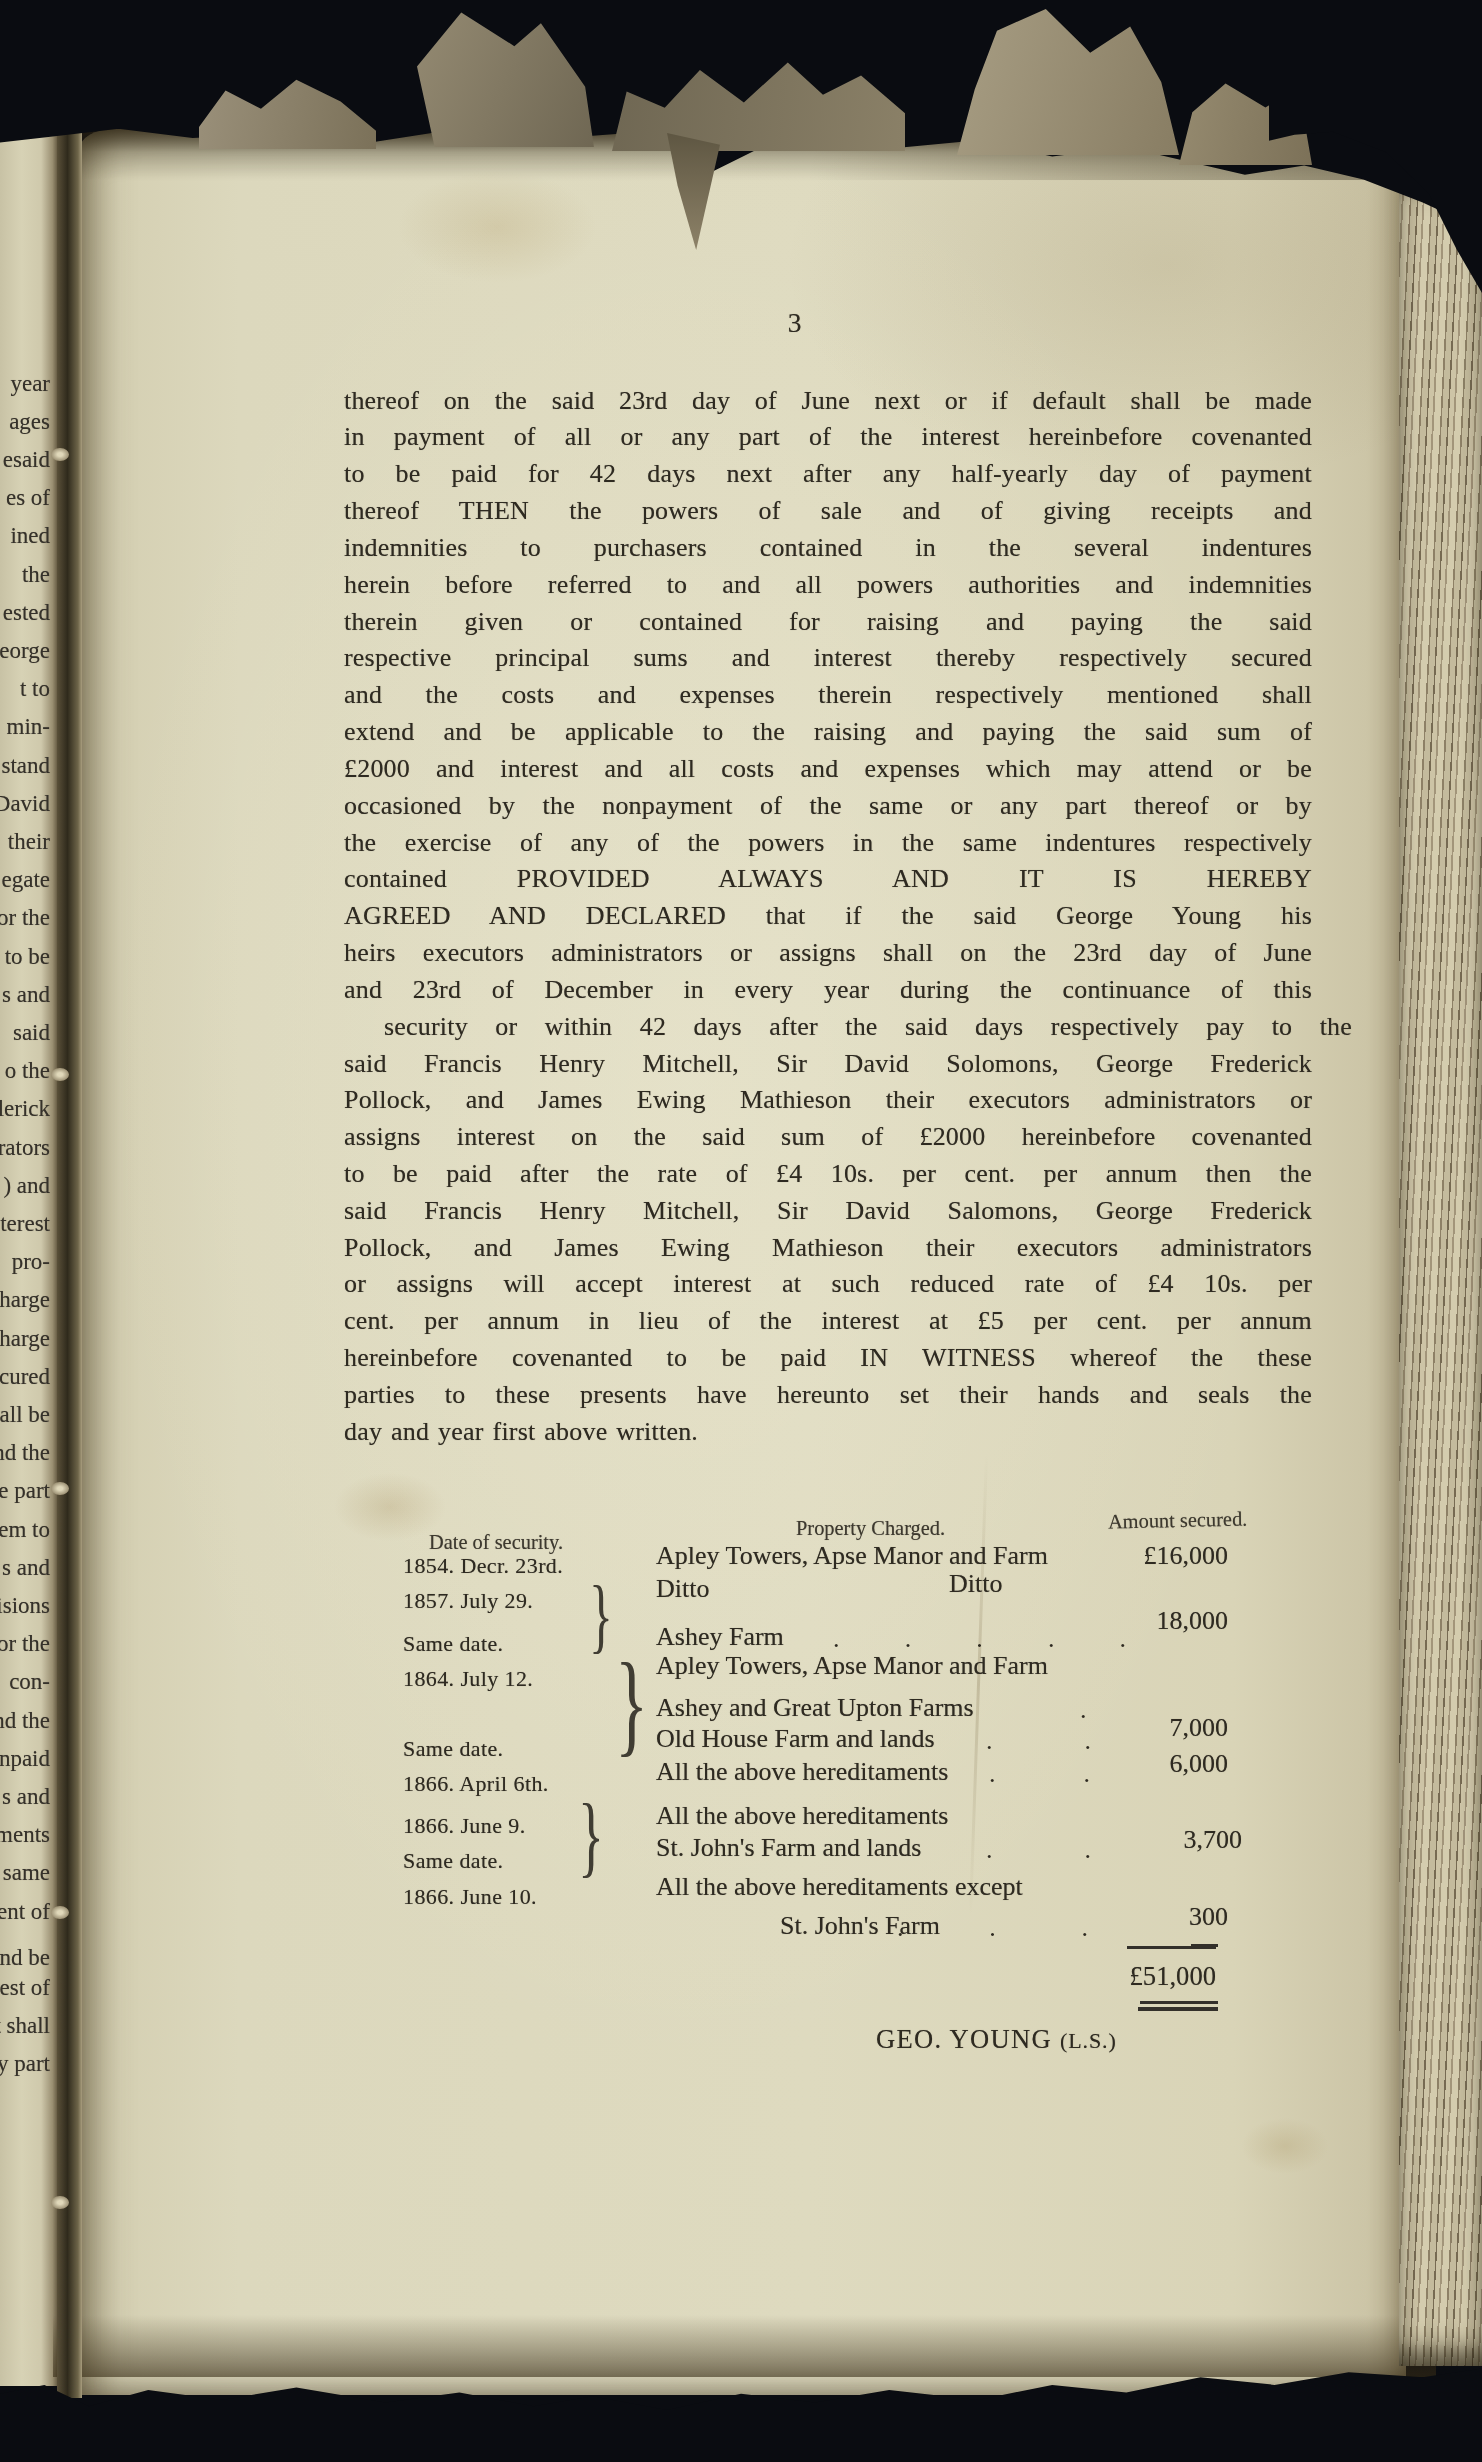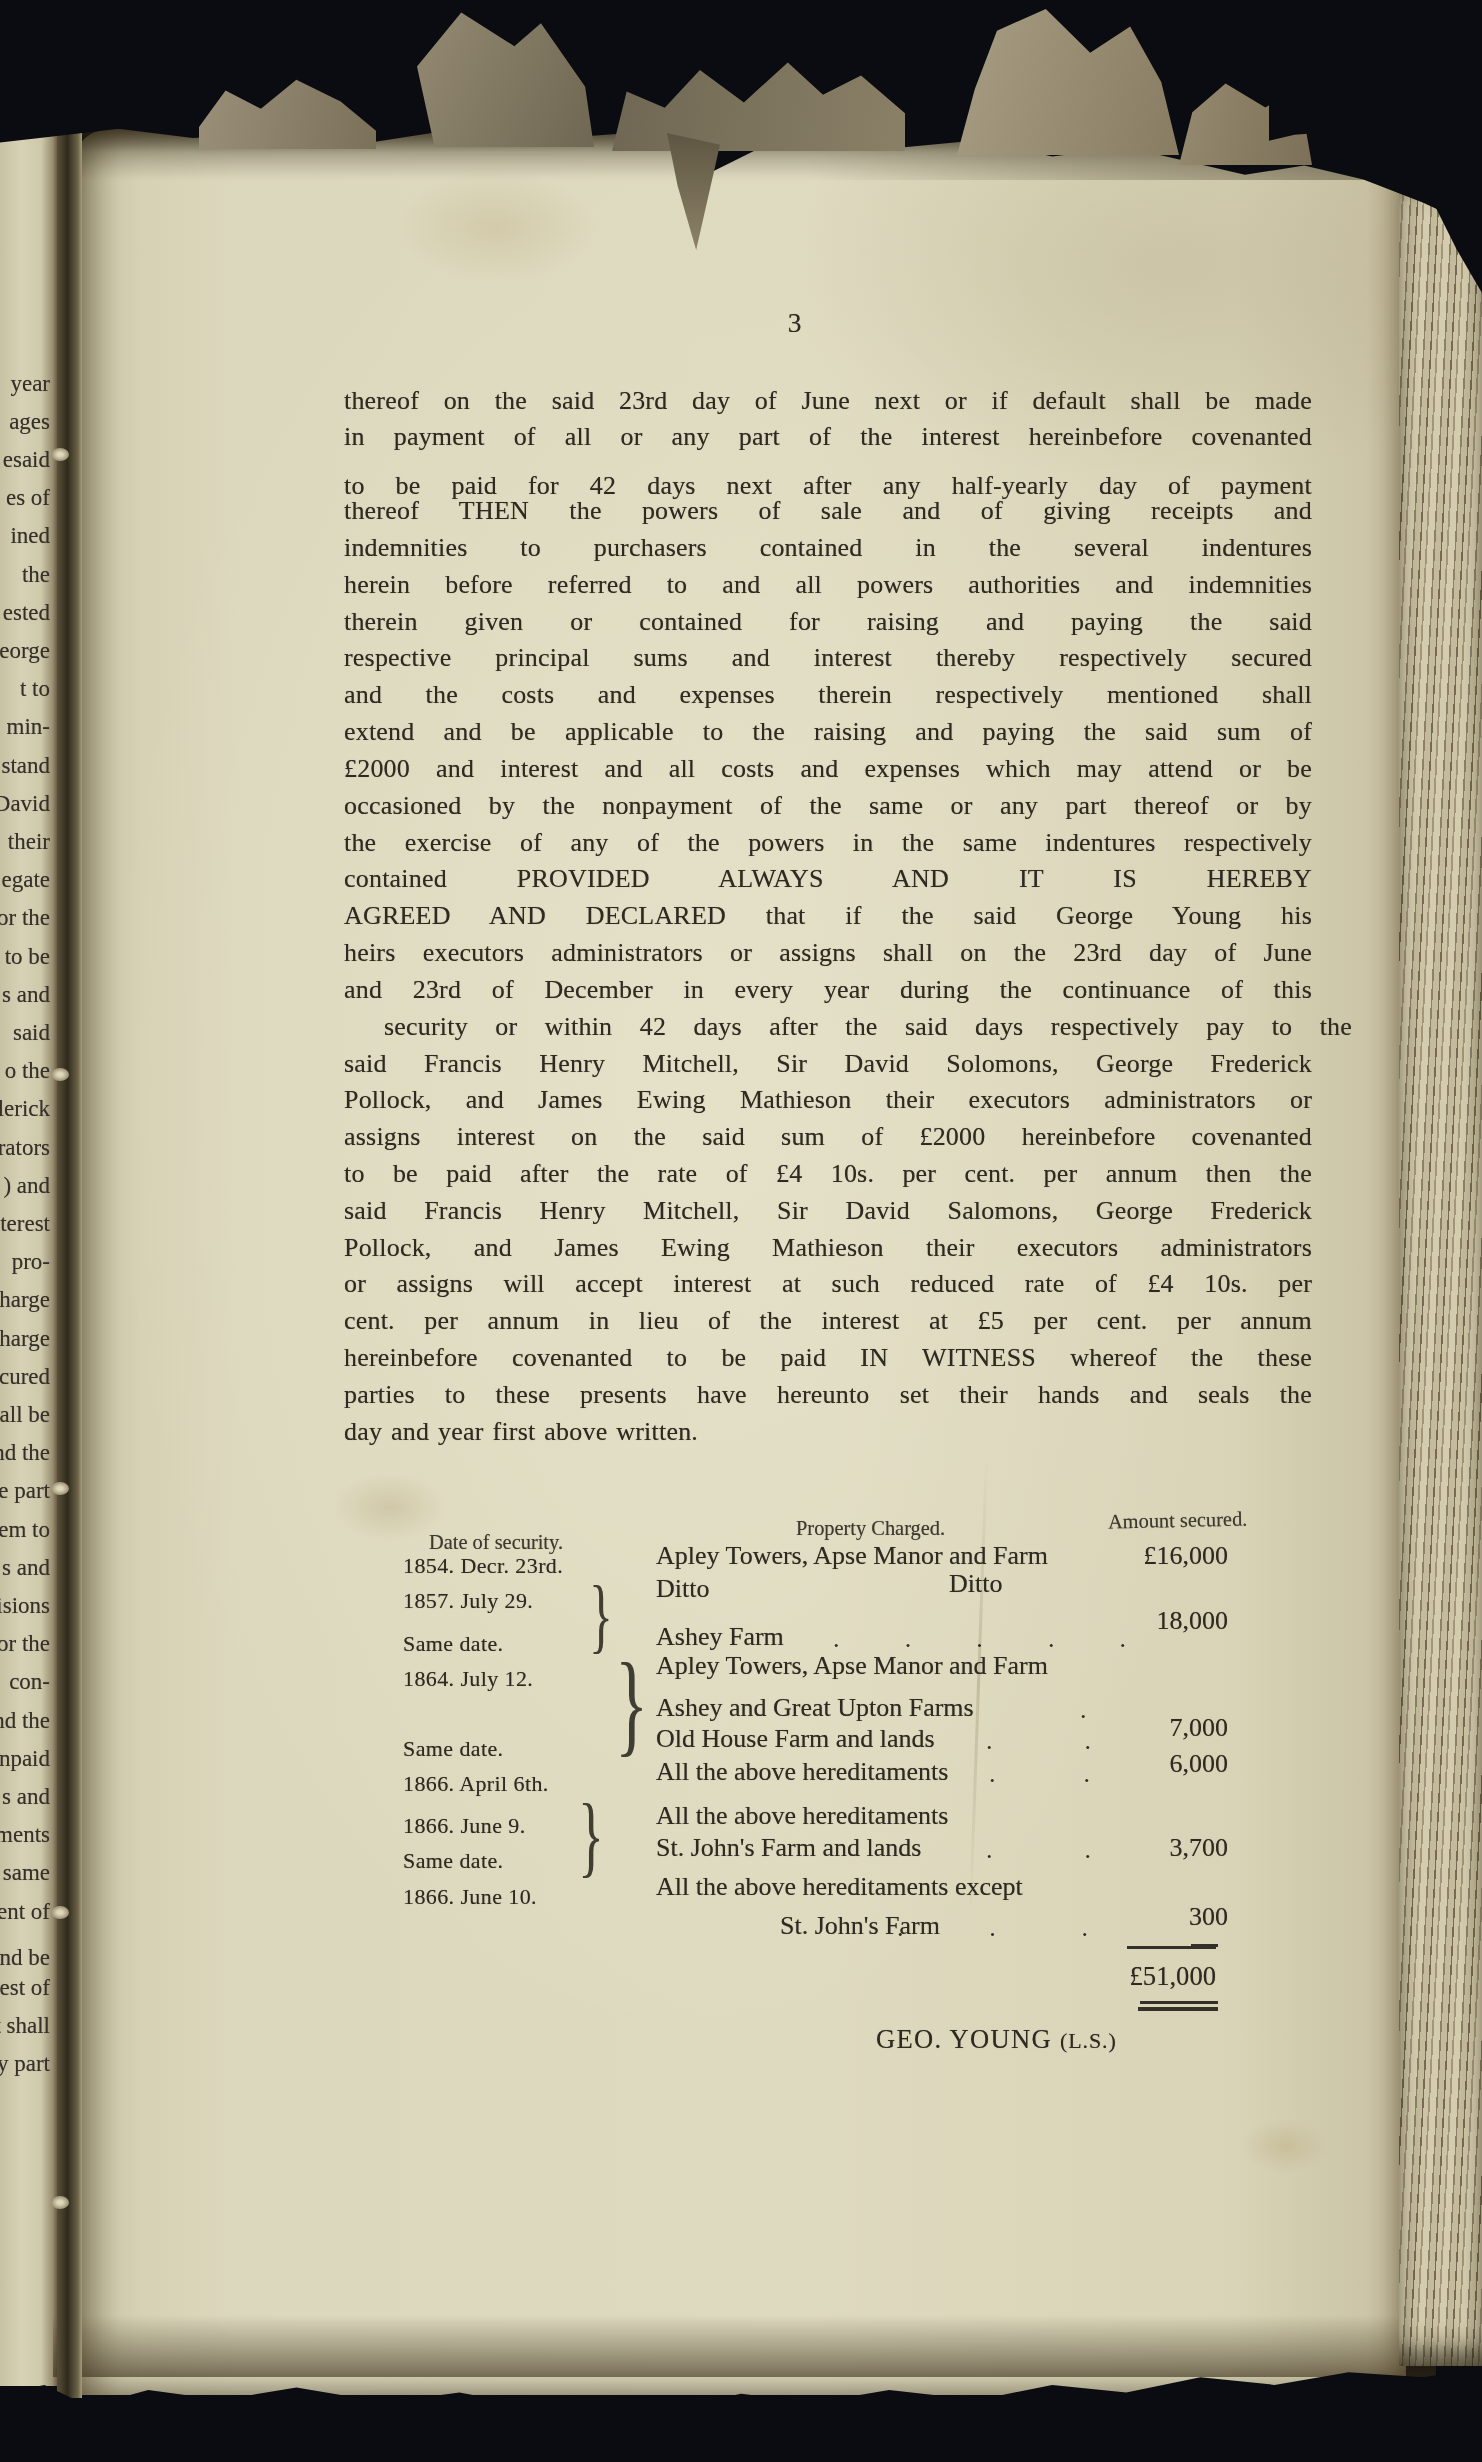--- a/index.html
+++ b/index.html
@@ -101,21 +101,21 @@
   <div class="torn" style="left:1179px;top:69px;width:133px;height:96px;background:linear-gradient(100deg,#968b70,#7c7158);
               clip-path:polygon(0 100%,10% 45%,35% 15%,65% 40%,90% 20%,100% 100%);"></div>
   <div class="torn" style="left:667px;top:133px;width:53px;height:117px;background:linear-gradient(#5e5642,#8d8268);
               clip-path:polygon(0 0,100% 10%,55% 100%,20% 45%);z-index:5;"></div>
 
   <div id="text-layer">
     <div class="t" id="page-num">3</div>
     <div id="body-block">
         <div class="bline" style="top: 386px;">thereof on the said 23rd day of June next or if default shall be made</div>
         <div class="bline" style="top: 422px;">in payment of all or any part of the interest hereinbefore covenanted</div>
-        <div class="bline" style="top: 459px; margin-top: 12px;">to be paid for 42 days next after any half-yearly day of payment</div>
+        <div class="bline" style="top: 459px;">to be paid for 42 days next after any half-yearly day of payment</div>
         <div class="bline" style="top: 496px;">thereof THEN the powers of sale and of giving receipts and</div>
         <div class="bline" style="top: 533px;">indemnities to purchasers contained in the several indentures</div>
         <div class="bline" style="top: 570px;">herein before referred to and all powers authorities and indemnities</div>
         <div class="bline" style="top: 607px;">therein given or contained for raising and paying the said</div>
         <div class="bline" style="top: 643px;">respective principal sums and interest thereby respectively secured</div>
         <div class="bline" style="top: 680px;">and the costs and expenses therein respectively mentioned shall</div>
         <div class="bline" style="top: 717px;">extend and be applicable to the raising and paying the said sum of</div>
         <div class="bline" style="top: 754px;">£2000 and interest and all costs and expenses which may attend or be</div>
         <div class="bline" style="top: 791px;">occasioned by the nonpayment of the same or any part thereof or by</div>
         <div class="bline" style="top: 828px;">the exercise of any of the powers in the same indentures respectively</div>
@@ -179,21 +179,21 @@
         </div>
         <div class="t sa" style="right: 254px; top: 1749px;">6,000</div>
         <div class="t sd" style="left: 403px; top: 1813px;">1866.  June 9.</div>
         <div class="t sp" style="left: 656px; top: 1801px;">All the above hereditaments</div>
         <div class="t sd" style="left: 403px; top: 1848px;">Same date.</div>
         <div class="t sp" style="left: 656px; top: 1833px;">St. John's Farm and lands</div>
         <div class="dots" style="left: 986px; top: 1835px; width: 105px;">
           <span>.</span>
           <span>.</span>
         </div>
-        <div class="t sa" style="right: 254px; top: 1825px; margin-top: 8px;">3,700</div>
+        <div class="t sa" style="right: 240px; top: 1825px;">3,700</div>
         <div class="t sd" style="left: 403px; top: 1884px;">1866.  June 10.</div>
         <div class="t sp" style="left: 656px; top: 1872px;">All the above hereditaments except</div>
         <div class="t sp" style="left: 780px; top: 1911px;">St. John's Farm</div>
         <div class="dots" style="left: 897px; top: 1913px; width: 191px;">
           <span>.</span>
           <span>.</span>
           <span>.</span>
         </div>
         <div class="t sa" style="right: 254px; top: 1902px; margin-left: 18px;">300</div>
         <div class="brace" style="left: 589px; top: 1583px; font-size: 83px; line-height: 64px; transform: scaleX(0.6);">}</div>

